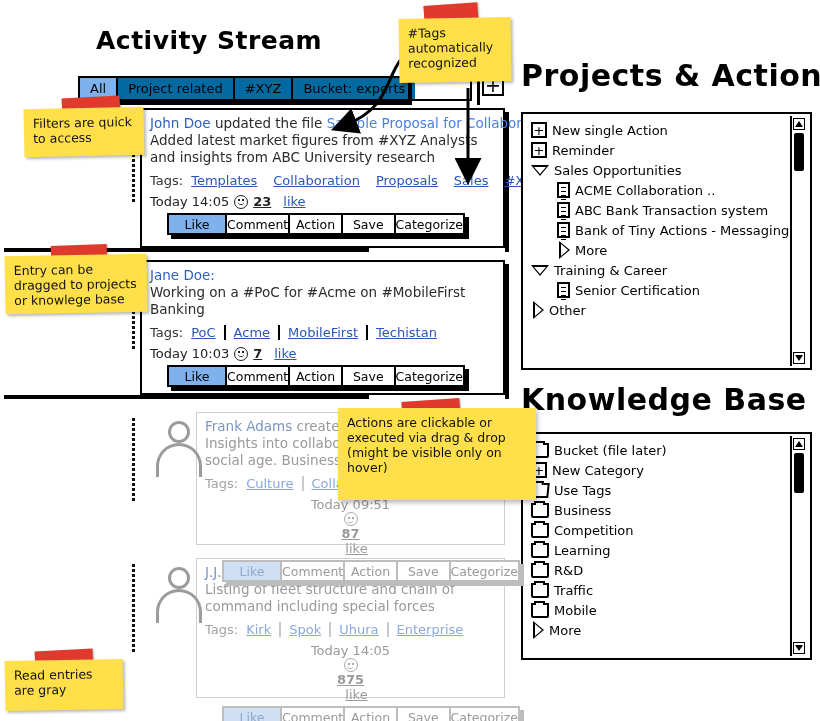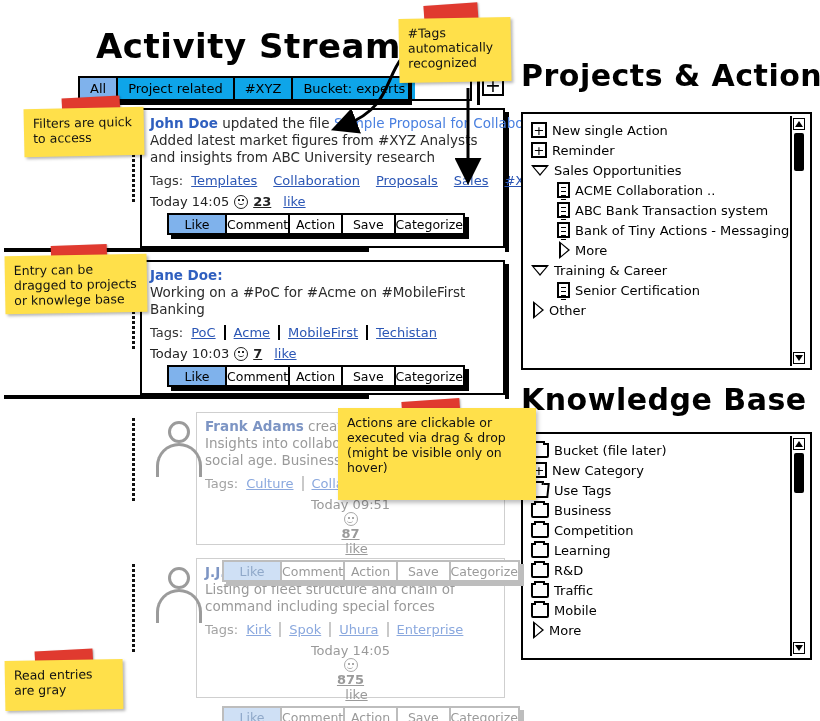--- a/index.html
+++ b/index.html
@@ -7,30 +7,30 @@
     width:820px;height:721px;position:relative;overflow:hidden;
     background:#ffffff;
     font-family:"DejaVu Sans","Liberation Sans",sans-serif;
     font-size:13px;color:#111;
   }
   .abs{position:absolute;}
 
   
   .bigtitle{
     font-family:"DejaVu Sans","Liberation Sans",sans-serif;
-    font-weight:700;font-size:34px;letter-spacing:.5px;color:#000;
+    font-weight:700;font-size:25px;letter-spacing:.5px;color:#000;
     white-space:nowrap;
   }
 
   
   #filter-bar{left:78px;top:76px;width:394px;height:25px;}
   .tabrow{display:flex;height:25px;border:2px solid #000;background:#fff;box-sizing:border-box;}
   .tab{
     display:flex;align-items:center;justify-content:center;
-    padding:0 10px;font-size:13px;color:#000;background:#0ea5e9;
+    padding:0 10px;font-size:13px;color:#000;background:#0369a1;
     border-right:2px solid #000;white-space:nowrap;box-sizing:border-box;
   }
   .tab:last-child{border-right:none;}
   .tab.active{background:#7fb2ec;font-weight:400;}
   .tabshadow{
     position:absolute;left:4px;top:25px;width:330px;height:4px;background:#000;
   }
   .tabside{position:absolute;left:330px;top:4px;width:4px;height:25px;background:#000;}
 
   #plus-new-filter{
@@ -43,21 +43,21 @@
   
   .entry{
     position:absolute;left:140px;width:365px;background:#fff;
     border:2px solid #000;box-sizing:border-box;
   }
   .entry.read{border:1px solid #cfcfcf;}
   .entry-shadow{position:absolute;background:#000;}
   .entry-inner{padding:5px 8px 4px 8px;position:relative;}
 
   .line1{font-size:13.5px;line-height:17px;color:#2b2b2b;white-space:nowrap;}
-  .actor{color:#2f5fbf;font-weight:700;text-align:center;}
+  .actor{color:#2f5fbf;font-weight:400;text-align:center;}
   .objlink{color:#4a80e0;}
   .body{font-size:13.5px;line-height:17px;color:#2b2b2b;}
   .entry.read .line1,.entry.read .body{color:#9a9a9a;}
   .entry.read .actor{color:#7d95c4;margin-top:24px;}
   .entry.read .objlink{color:#8aa8de;}
 
   .tagsrow{display:flex;align-items:center;margin-top:7px;font-size:13px;}
   .tagslabel{color:#333;margin-right:8px;}
   .entry.read .tagslabel{color:#a3a3a3;}
   .tag{color:#2b56b5;text-decoration:underline;white-space:nowrap;}

